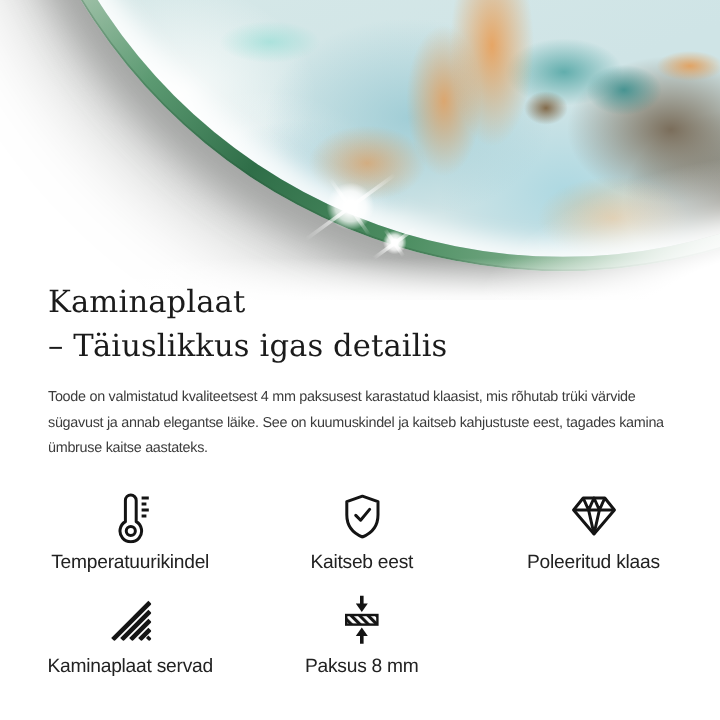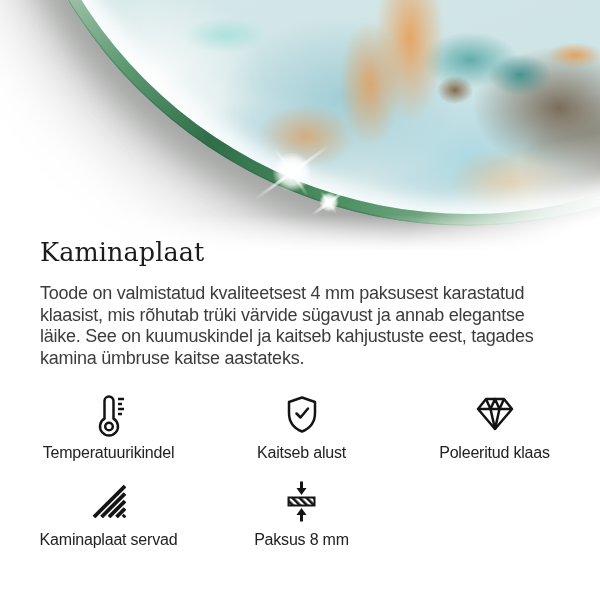--- a/index.html
+++ b/index.html
@@ -50,21 +50,21 @@
   .sp1{left:246px;top:126px;width:92px;height:92px;}
   .sp1 .r1{transform:rotate(-36deg);}  .sp1 .r2{transform:rotate(55deg);}
   .sp2{left:307px;top:180px;width:44px;height:44px;}
   .sp2 .r1{transform:rotate(-36deg);}  .sp2 .r2{transform:rotate(55deg);}
 
   
   .content{position:relative;margin-top:-18px;padding:0 30px 0 40px;}
   h1{margin:0;padding-top:2px;font-family:"DejaVu Serif","Liberation Serif",serif;
      font-weight:400;font-size:25.5px;line-height:37px;color:#1b1b1b;letter-spacing:.1px;}
   h1 span{display:block;}
-  .desc{margin:12px 0 0 0;max-width:525px;font-size:18px;line-height:21.5px;
+  .desc{margin:12px 0 0 0;max-width:525px;font-size:12px;line-height:21.5px;
         letter-spacing:-0.25px;color:#3c3c3c;}
 
   
   .features{display:grid;grid-template-columns:repeat(3,193px);row-gap:16px;
             margin:22px 0 0 -28px;}
   .feat{display:flex;flex-direction:column;align-items:center;}
   .feat .ic{height:46px;display:flex;align-items:center;justify-content:center;}
   .feat .lbl{margin-top:7px;font-size:16px;letter-spacing:-0.2px;color:#222;white-space:nowrap;}
   .feat svg{display:block;}
   .feat svg .st{fill:none;stroke:#141414;stroke-width:2.5;stroke-linejoin:round;}
@@ -88,20 +88,21 @@
     <div class="sparkle sp2">
       <div class="ray r1"></div>
         <div class="ray r2"></div>
         <div class="glow"></div>
     </div>
   </div>
 
   <div class="content">
     <h1>
       <span>Kaminaplaat</span>
+      <span>– Täiuslikkus igas detailis</span>
     </h1>
     <p class="desc">Toode on valmistatud kvaliteetsest 4 mm paksusest karastatud klaasist, mis rõhutab trüki värvide sügavust ja annab elegantse läike. See on kuumuskindel ja kaitseb kahjustuste eest, tagades kamina ümbruse kaitse aastateks.</p>
 
     <div class="features">
 
       <div class="feat">
         <div class="ic">
           <svg width="32" height="46" viewBox="0 0 32 46">
             <path class="st" d="M11.5,27.7 L11.5,10 A4.5,4.5 0 0 1 20.5,10 L20.5,27.7 A9,9 0 1 1 11.5,27.7 Z"></path>
             <circle class="st" cx="16" cy="35.5" r="3.8" stroke-width="2.3"></circle>
@@ -112,21 +113,21 @@
       </div>
 
 
       <div class="feat">
         <div class="ic">
           <svg width="32" height="38" viewBox="0 0 32 38">
             <path class="st" d="M16,2.5 L29,7 V18 C29,27.5 23.5,33.5 16,36.5 C8.5,33.5 3,27.5 3,18 V7 Z"></path>
             <path class="st" stroke-linecap="round" d="M10.5,18.5 L14.5,22.5 L22,13.5"></path>
           </svg>
         </div>
-        <div class="lbl">Kaitseb alust</div>
+        <div class="lbl">Kaitseb eest</div>
       </div>
 
       <div class="feat">
         <div class="ic">
           <svg width="38" height="34" viewBox="0 0 38 34">
             <path class="st" stroke-width="2" d="M10,2 H28 L36,12 L19,32 L2,12 Z"></path>
             <path class="st" stroke-width="2" d="M10,2 L14.5,12 L19,2 L23.5,12 L28,2"></path>
             <path class="st" stroke-width="2" d="M2,12 H36"></path>
             <path class="st" stroke-width="2" d="M14.5,12 L19,32 M23.5,12 L19,32"></path>
           </svg>

